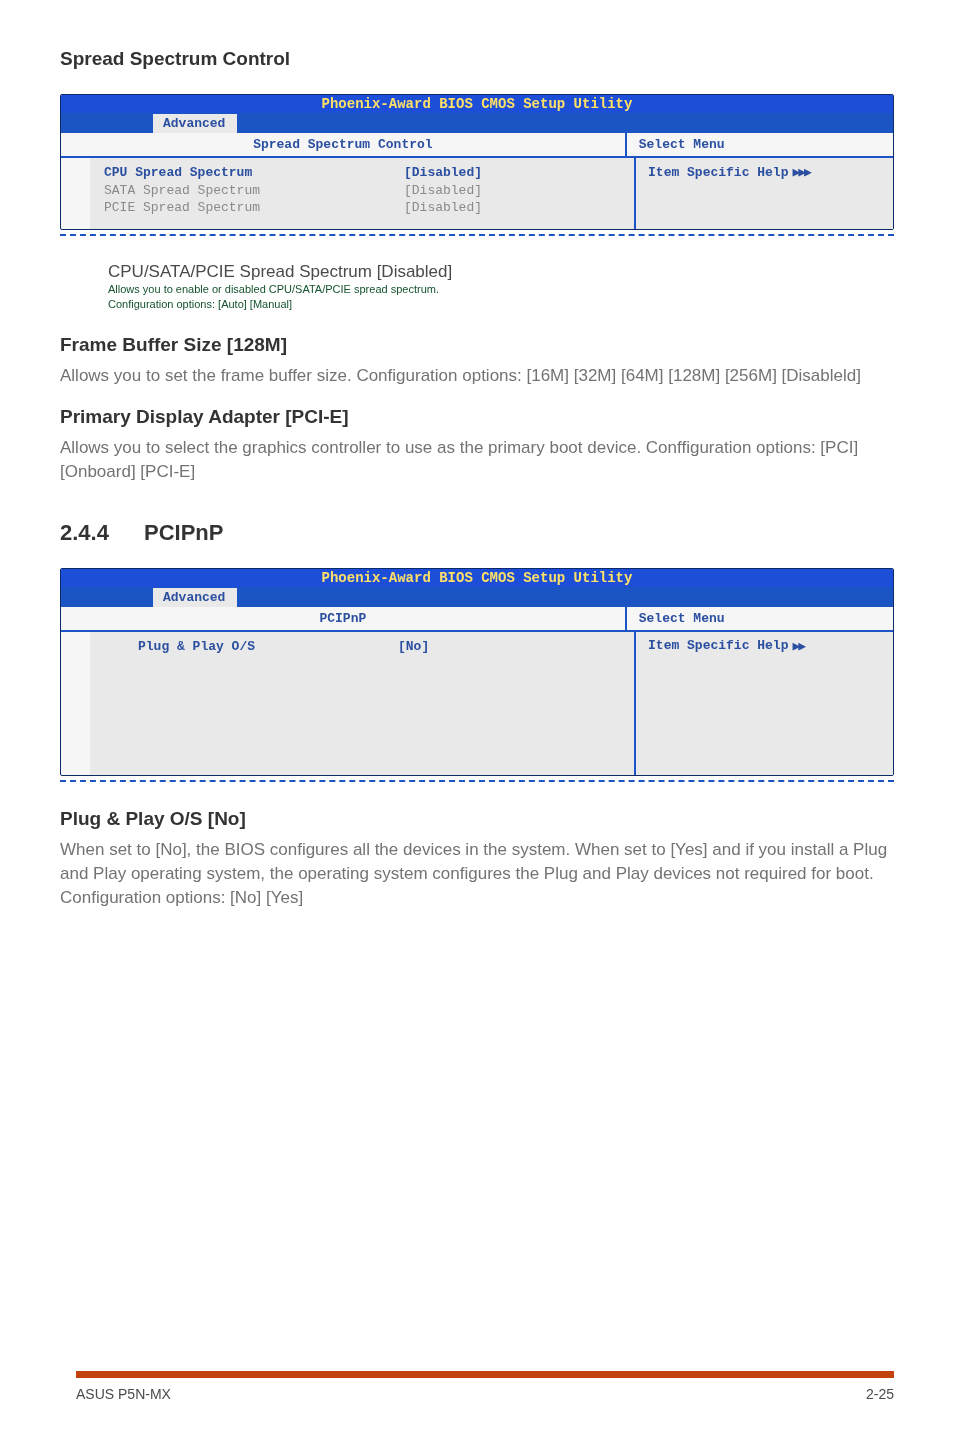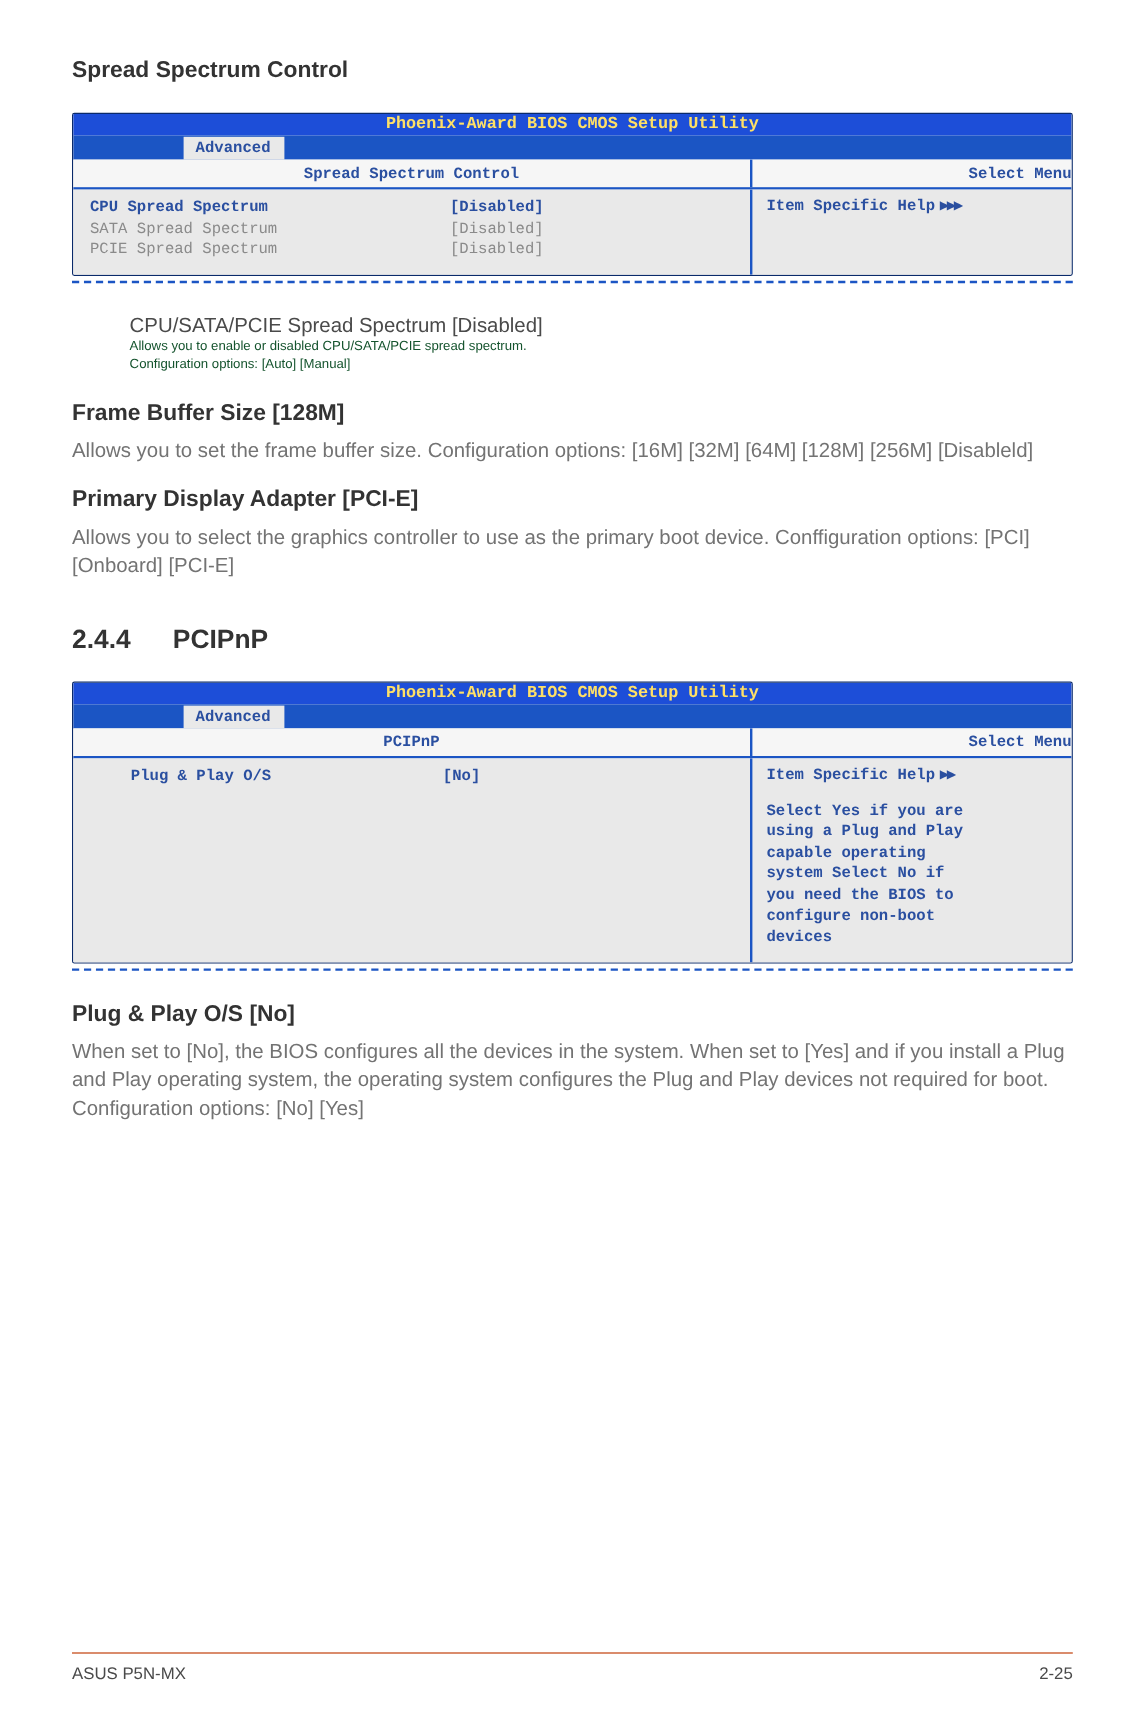--- a/index.html
+++ b/index.html
@@ -101,28 +101,29 @@
     background: #f6f6f6;
   }
   .bios-subhead .left {
     flex: 0 0 68%;
     text-align: center;
     padding: 4px 0;
     border-right: 2px solid #1b55c4;
   }
   .bios-subhead .right {
     flex: 1;
-    text-align: right;
-    padding: 4px 0;
+    text-align: left;
+    padding: 4px 12px;
   }
   .bios-body {
     display: flex;
     font-family: "Courier New", monospace;
     font-size: 13px;
     background: #e9e9e9;
+    margin-left: 29px;
   }
   .bios-body .left {
     flex: 0 0 68%;
     border-right: 2px solid #1b55c4;
     padding: 6px 14px 12px 14px;
   }
   .bios-body .right {
     flex: 1;
     padding: 6px 8px 12px 12px;
   }
@@ -141,23 +142,23 @@
     border: none;
     border-top: 2px dashed #1b55c4;
     margin: 0;
     width: 100%;
   }
   .arrow3 { font-family: "Courier New", monospace; letter-spacing:-2px; }
   .arrow2 { font-family: "Courier New", monospace; letter-spacing:-2px; }
   .footer {
     position: absolute;
     bottom: 36px;
-    left: 60px;
+    left: 76px;
     right: 60px;
-    border-top: 1px solid #c2410c;
+    border-top: 7px solid #c2410c;
     padding-top: 8px;
     display: flex;
     justify-content: space-between;
     font-size: 14px;
     color: #4a4a4a;
     text-align: center;
   }
 </style>
 </head>
 <body>
@@ -231,29 +232,20 @@
         <span class="label" style="flex:0 0 260px;">Plug &amp; Play O/S</span>
         <span class="value">[No]</span>
       </div>
       <div style="height:108px;"></div>
     </div>
     <div class="right">
       <div class="bios-help-line">
         <span>Item Specific Help</span>
         <span class="arrow2">▶▶</span>
       </div>
-      <div class="bios-help-text" style="margin-top:14px;">
-        <div>Select Yes if you are</div>
-        <div>using a Plug and Play</div>
-        <div>capable operating</div>
-        <div>system  Select No if</div>
-        <div>you need the BIOS to</div>
-        <div>configure non-boot</div>
-        <div>devices</div>
-      </div>
     </div>
   </div>
 </div>
 <hr class="bios-dashes">
 
 <div style="height:26px;"></div>
 
 <div class="h2">Plug &amp; Play O/S [No]</div>
 <div class="body-text" style="white-space:pre-line;">When set to [No], the BIOS configures all the devices in the system. When set to [Yes] and if you install a Plug and Play operating system, the operating system configures the Plug and Play devices not required for boot.
 Configuration options: [No] [Yes]</div>

